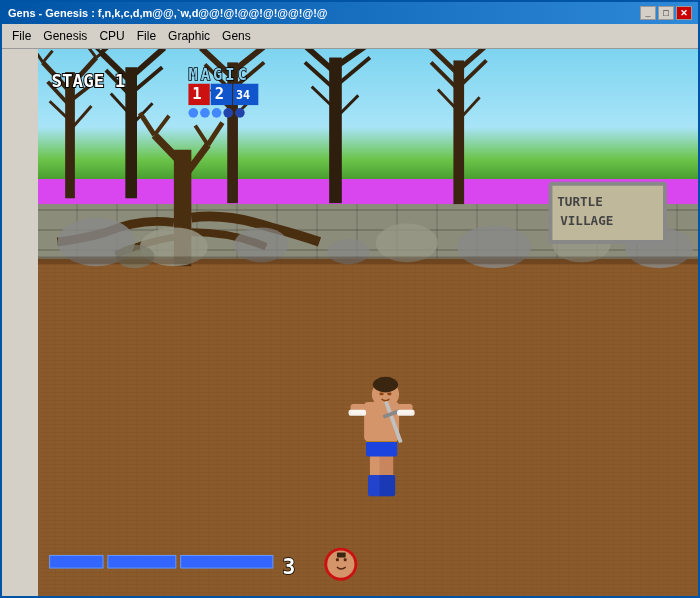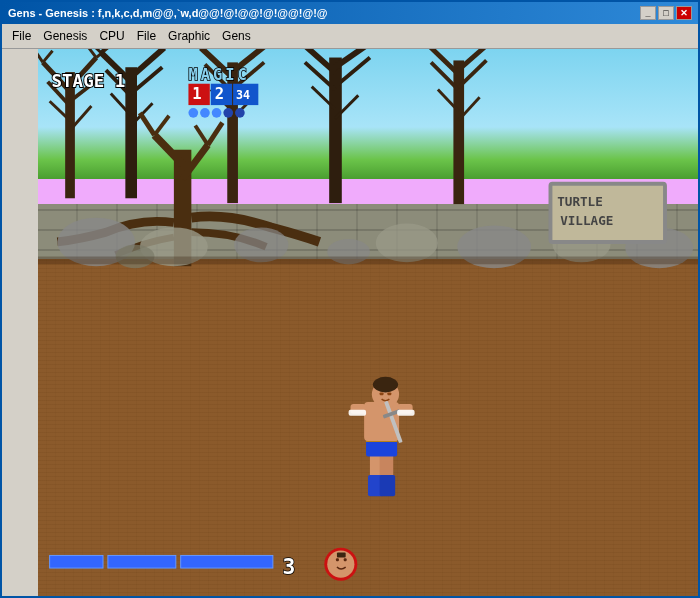--- a/index.html
+++ b/index.html
@@ -76,21 +76,21 @@
       padding: 2px 6px;
       font-size: 12px;
       cursor: pointer;
       color: #000;
     }
 
     .game-container {
       flex: 1;
       position: relative;
       overflow: hidden;
-      background: #f0abfc;
+      background: #d946ef;
       margin-left: 36px;
     }
 
     
     .sky {
       position: absolute;
       top: 0;
       left: 0;
       right: 0;
       height: 130px;

